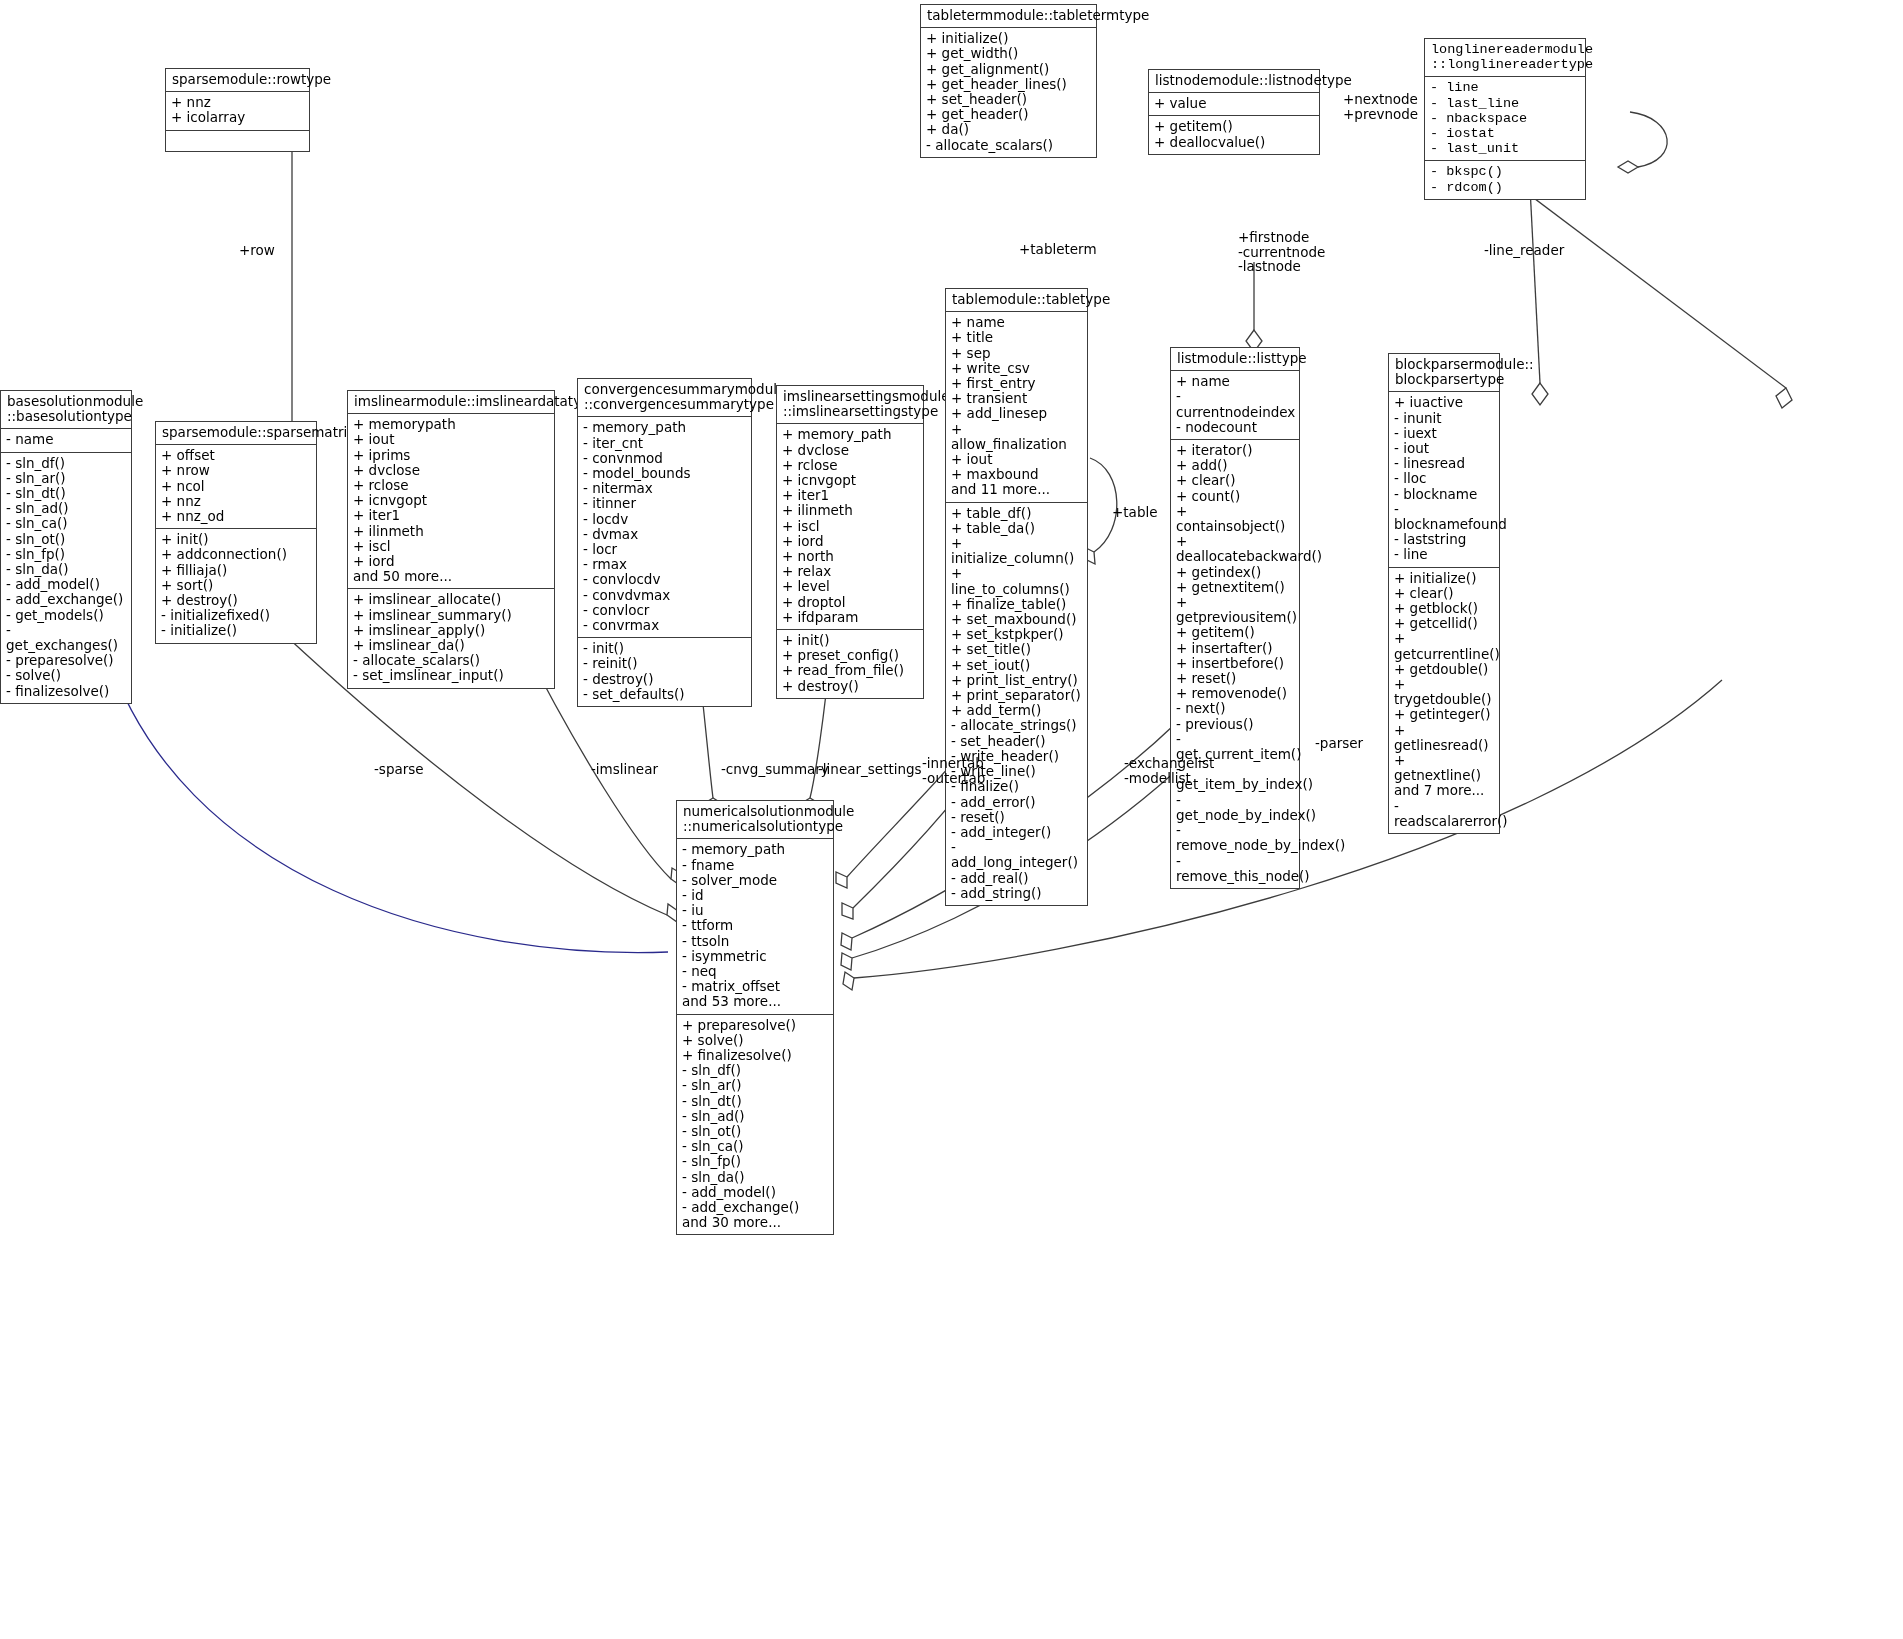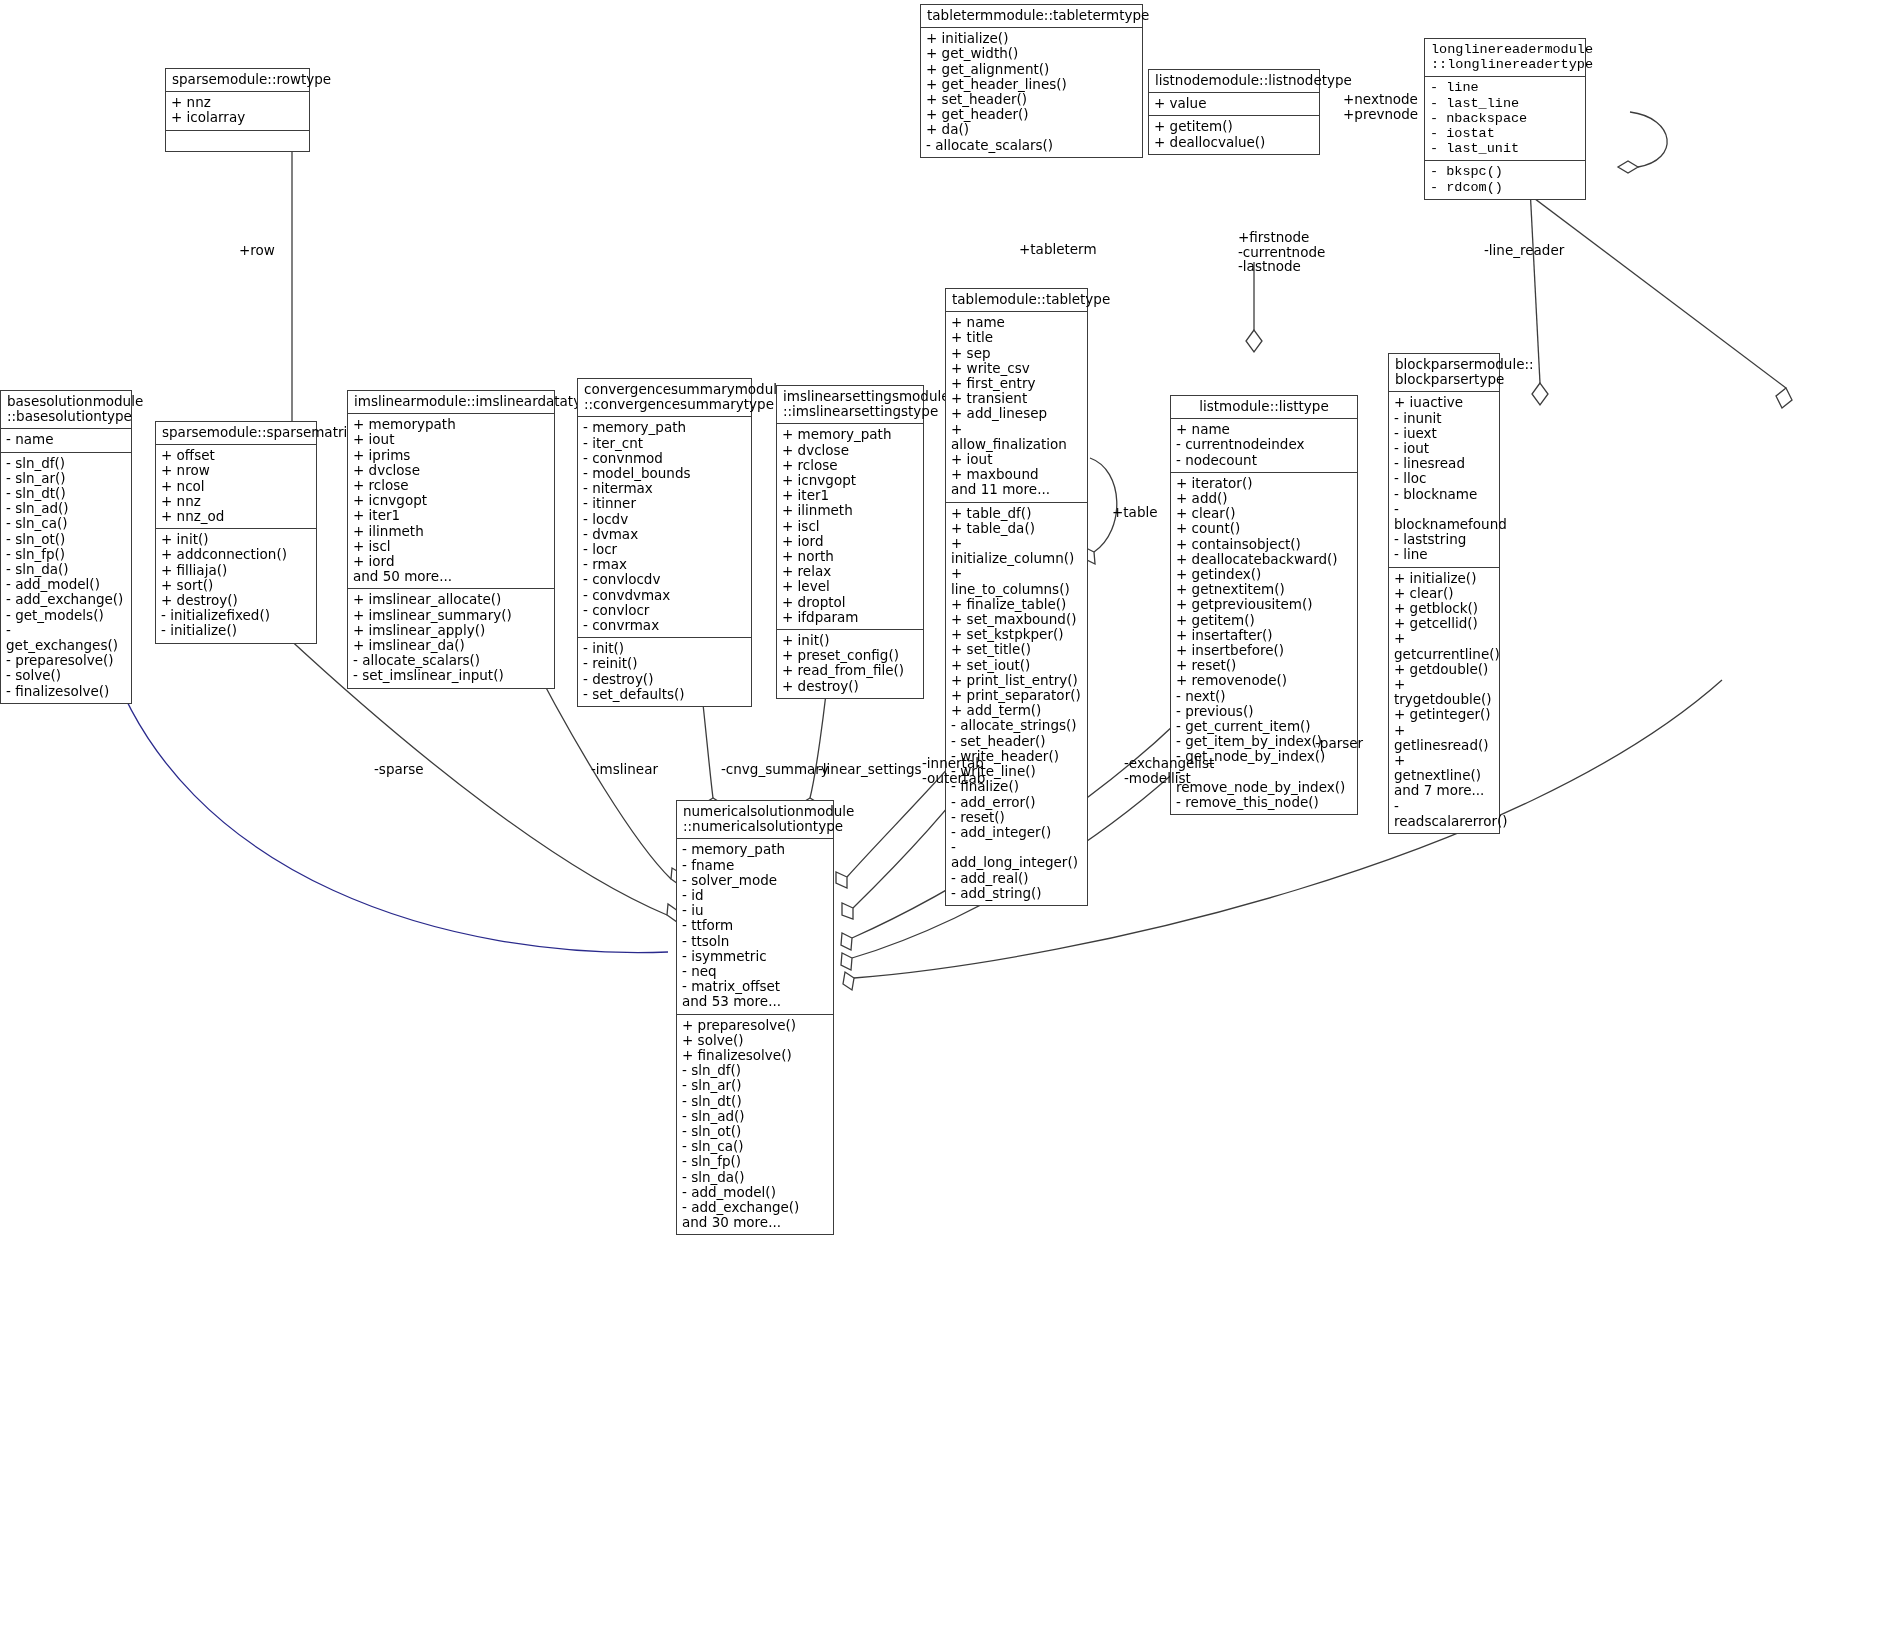--- a/index.html
+++ b/index.html
@@ -126,21 +126,21 @@
     </g>
   </svg>
 
   <div class="uml-box" style="left:165px; top:68px; width:145px;">
     <div class="uml-title">sparsemodule::rowtype</div>
     <div class="uml-attrs">+ nnz
 + icolarray</div>
     <div class="uml-ops empty-ops" style="min-height:13px;"></div>
   </div>
 
-  <div class="uml-box" style="left:920px; top:4px; width:223px;">
+  <div class="uml-box" style="left:920px; top:4px; width:177px;">
     <div class="uml-title">tabletermmodule::tabletermtype</div>
     <div class="uml-ops">+ initialize()
 + get_width()
 + get_alignment()
 + get_header_lines()
 + set_header()
 + get_header()
 + da()
 - allocate_scalars()</div>
   </div>
@@ -298,21 +298,21 @@
 - write_line()
 - finalize()
 - add_error()
 - reset()
 - add_integer()
 - add_long_integer()
 - add_real()
 - add_string()</div>
   </div>
 
-  <div class="uml-box" style="left:1170px; top:347px; width:188px;margin-top:48px;">
+  <div class="uml-box" style="left:1170px; top:347px; width:130px;">
     <div class="uml-title">listmodule::listtype</div>
     <div class="uml-attrs">+ name
 - currentnodeindex
 - nodecount</div>
     <div class="uml-ops">+ iterator()
 + add()
 + clear()
 + count()
 + containsobject()
 + deallocatebackward()

